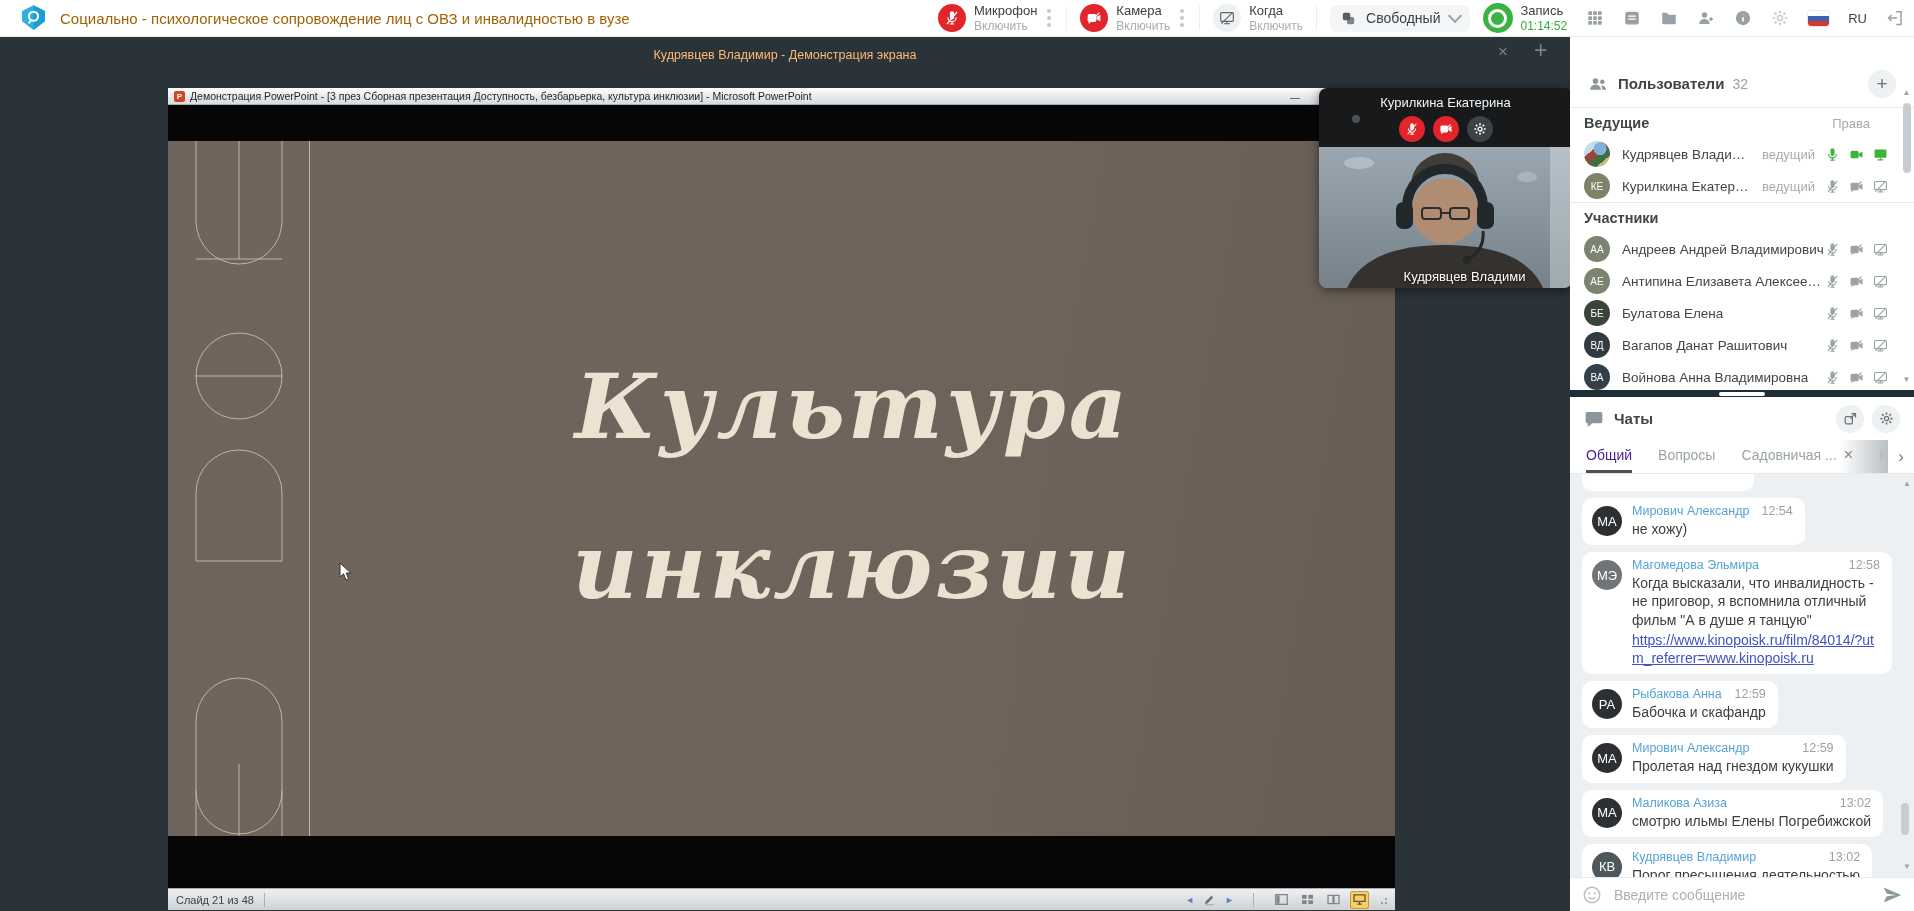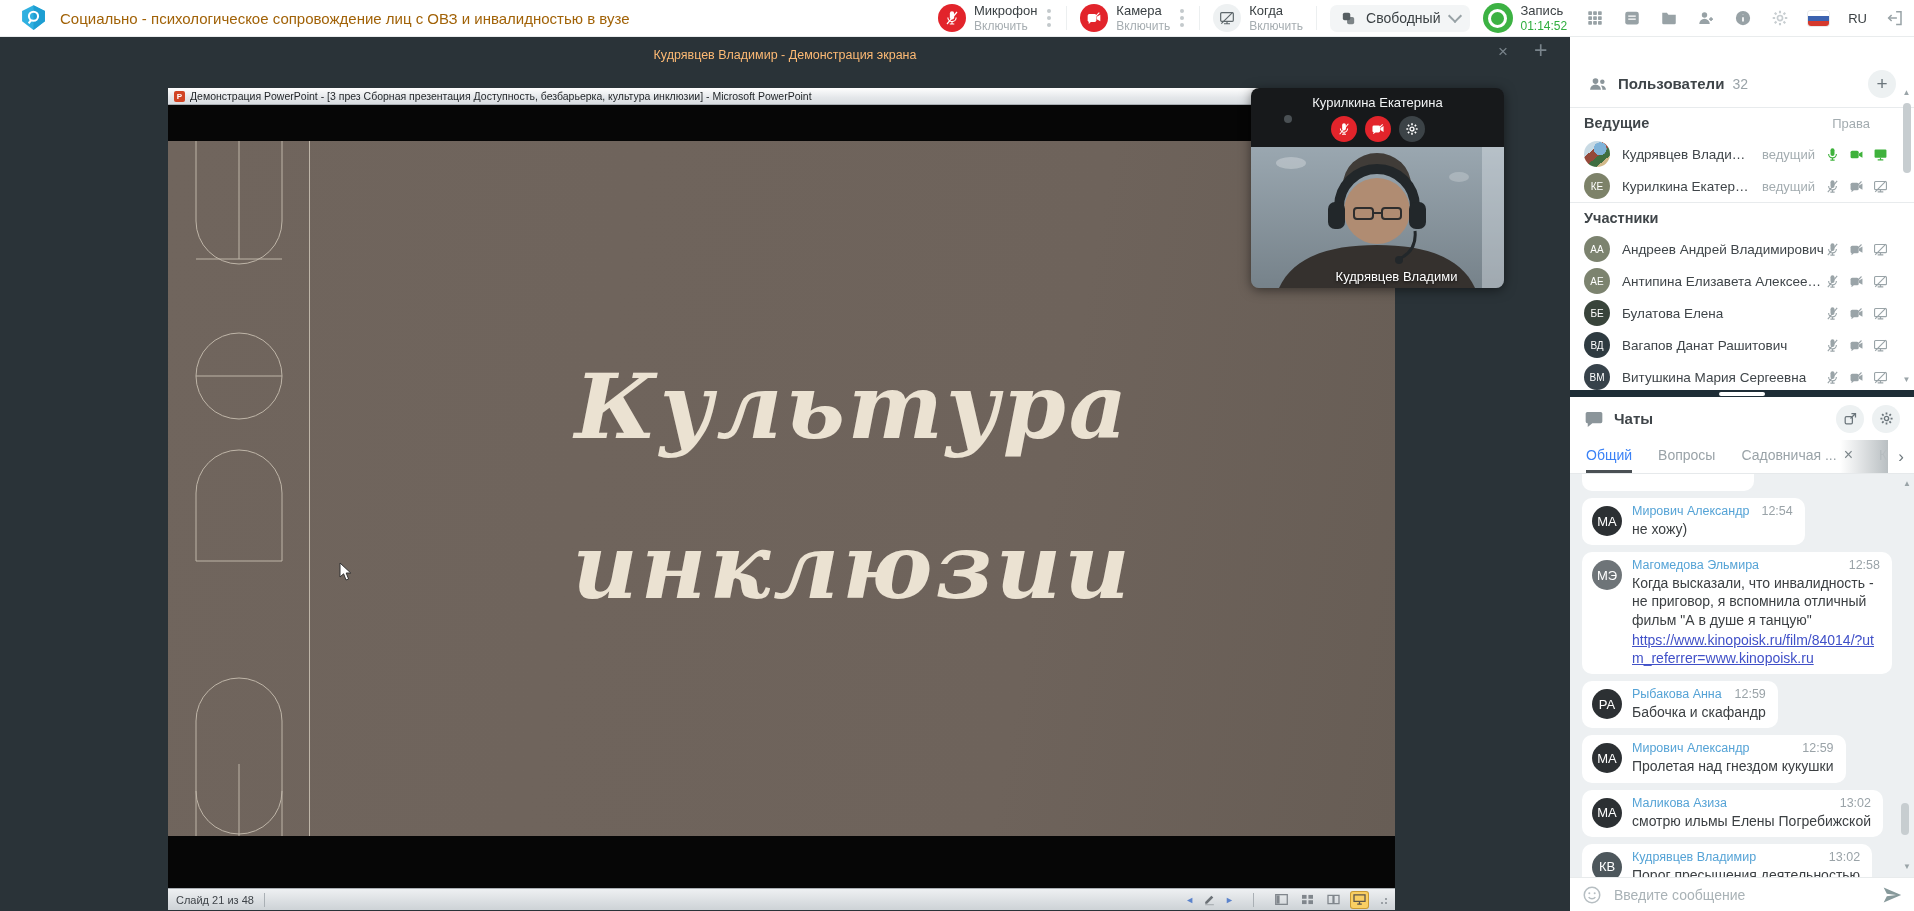--- a/index.html
+++ b/index.html
@@ -56,21 +56,21 @@
   .sb-pen svg{width:13px;height:13px;color:#6b7176;}
   .vi{display:flex;align-items:center;justify-content:center;width:17px;height:16px;border-radius:2px;}
   .vi svg{width:13px;height:11px;color:#80868c;}
   .vi.hl{background:#f9cf63;box-shadow:0 0 0 1px #c99a33;}
   .vi.hl svg{color:#5d554a;}
   .grip{width:8px;height:8px;margin-left:2px;background:
     radial-gradient(circle at 7px 7px,#9aa0a5 1px,transparent 1.2px),
     radial-gradient(circle at 7px 3px,#9aa0a5 1px,transparent 1.2px),
     radial-gradient(circle at 3px 7px,#9aa0a5 1px,transparent 1.2px);}
   
-  .cam{position:absolute;left:1251px;top:52px;width:253px;height:200px;border-radius:8px;overflow:hidden;box-shadow:0 2px 12px rgba(0,0,0,.5);}
+  .cam{position:absolute;left:1319px;top:52px;width:253px;height:200px;border-radius:8px;overflow:hidden;box-shadow:0 2px 12px rgba(0,0,0,.5);}
   .cam-head{position:relative;height:59px;background:#17191b;}
   .cam-name{text-align:center;padding-top:7px;font-size:13px;color:#f2f4f5;}
   .cam-dot{position:absolute;left:33px;top:27px;width:8px;height:8px;border-radius:50%;background:#4a5054;}
   .cam-btns{position:absolute;left:0;right:0;top:28px;display:flex;justify-content:center;gap:8px;}
   .cam-btn{width:26px;height:26px;border-radius:50%;display:flex;align-items:center;justify-content:center;}
   .cam-btn svg{width:14px;height:14px;color:#fff;}
   .cam-btn.dark{background:#3c4347;}
   .cam-video{position:relative;height:141px;background:linear-gradient(#9aa7b0,#76828a);}
   .cam-cap{position:absolute;bottom:4px;left:14px;right:-24px;text-align:center;font-size:13px;color:#fff;text-shadow:0 1px 3px rgba(0,0,0,.8);white-space:nowrap;}
   
@@ -101,21 +101,21 @@
   .scr-thumb{width:8px;border-radius:4px;background:#c7cdd0;}
   .splitter{position:absolute;left:0;right:0;top:354px;height:7px;background:#1e2d36;display:flex;align-items:center;justify-content:center;}
   .split-pill{width:46px;height:4px;border-radius:2px;background:#fff;}
   .chats{position:absolute;left:0;top:361px;right:0;bottom:0;display:flex;flex-direction:column;}
   .c-head{height:43px;flex:none;display:flex;align-items:center;padding:0 14px;}
   .c-btns{margin-left:auto;display:flex;gap:8px;}
   .c-btn{width:28px;height:28px;border-radius:50%;background:#edf1f2;display:flex;align-items:center;justify-content:center;}
   .c-btn svg{width:15px;height:15px;color:#6b757b;}
   .c-tabs{height:33px;flex:none;display:flex;align-items:stretch;padding:0 16px;gap:26px;border-bottom:1px solid #e6e9eb;position:relative;overflow:hidden;}
   .tab{display:flex;align-items:center;gap:7px;font-size:14px;color:#9aa3a8;white-space:nowrap;border-bottom:3px solid transparent;box-sizing:border-box;}
-  .tab.active{color:#3b82f6;border-bottom-color:#4a5054;text-align:center;}
+  .tab.active{color:#4c1d95;border-bottom-color:#4a5054;text-align:center;}
   .tab-x{color:#6f797e;font-size:16px;}
   .tabs-fade{position:absolute;right:26px;top:0;bottom:0;width:48px;background:linear-gradient(to right,rgba(237,240,242,0),#b9bfc2);}
   .tabs-more{position:absolute;right:0;top:0;bottom:0;width:26px;background:#fff;display:flex;align-items:center;justify-content:center;font-size:17px;color:#6f797e;}
   .c-msgs{flex:1;background:#edf0f2;padding:0 22px 4px 12px;overflow:hidden;position:relative;}
   .msg-cut{height:26px;border-radius:10px;background:#fff;width:172px;margin:-9px 0 7px 0;}
   .msg{background:#fff;border-radius:10px;padding:6px 12px 7px 10px;margin-bottom:7px;display:flex;width:fit-content;max-width:100%;box-sizing:border-box;}
   .m-av{width:30px;height:30px;border-radius:50%;color:#fff;font-size:13px;display:flex;align-items:center;justify-content:center;flex:none;margin:2px 10px 0 0;}
   .m-main{min-width:0;max-width:258px;}
   .m-head{display:flex;gap:12px;align-items:baseline;}
   .m-name{font-size:12.5px;color:#55a3d6;white-space:nowrap;}
@@ -568,35 +568,20 @@
               </svg>
               <svg viewBox="0 0 24 24" class="ic off">
                 <use href="#i-cam-off"></use>
               </svg>
               <svg viewBox="0 0 24 24" class="ic off">
                 <use href="#i-screen-off"></use>
               </svg>
             </span>
           </div>
           <div class="u-row">
-            <span class="u-av" style="background: rgb(55, 66, 74);">ВМ</span>
-            <span class="u-nm">Витушкина Мария Сергеевна</span>
-            <span class="u-ics">
-              <svg viewBox="0 0 24 24" class="ic off">
-                <use href="#i-mic-off"></use>
-              </svg>
-              <svg viewBox="0 0 24 24" class="ic off">
-                <use href="#i-cam-off"></use>
-              </svg>
-              <svg viewBox="0 0 24 24" class="ic off">
-                <use href="#i-screen-off"></use>
-              </svg>
-            </span>
-          </div>
-          <div class="u-row">
             <span class="u-av" style="background: rgb(51, 64, 74);">ВА</span>
             <span class="u-nm">Войнова Анна Владимировна</span>
             <span class="u-ics">
               <svg viewBox="0 0 24 24" class="ic off">
                 <use href="#i-mic-off"></use>
               </svg>
               <svg viewBox="0 0 24 24" class="ic off">
                 <use href="#i-cam-off"></use>
               </svg>
               <svg viewBox="0 0 24 24" class="ic off">

